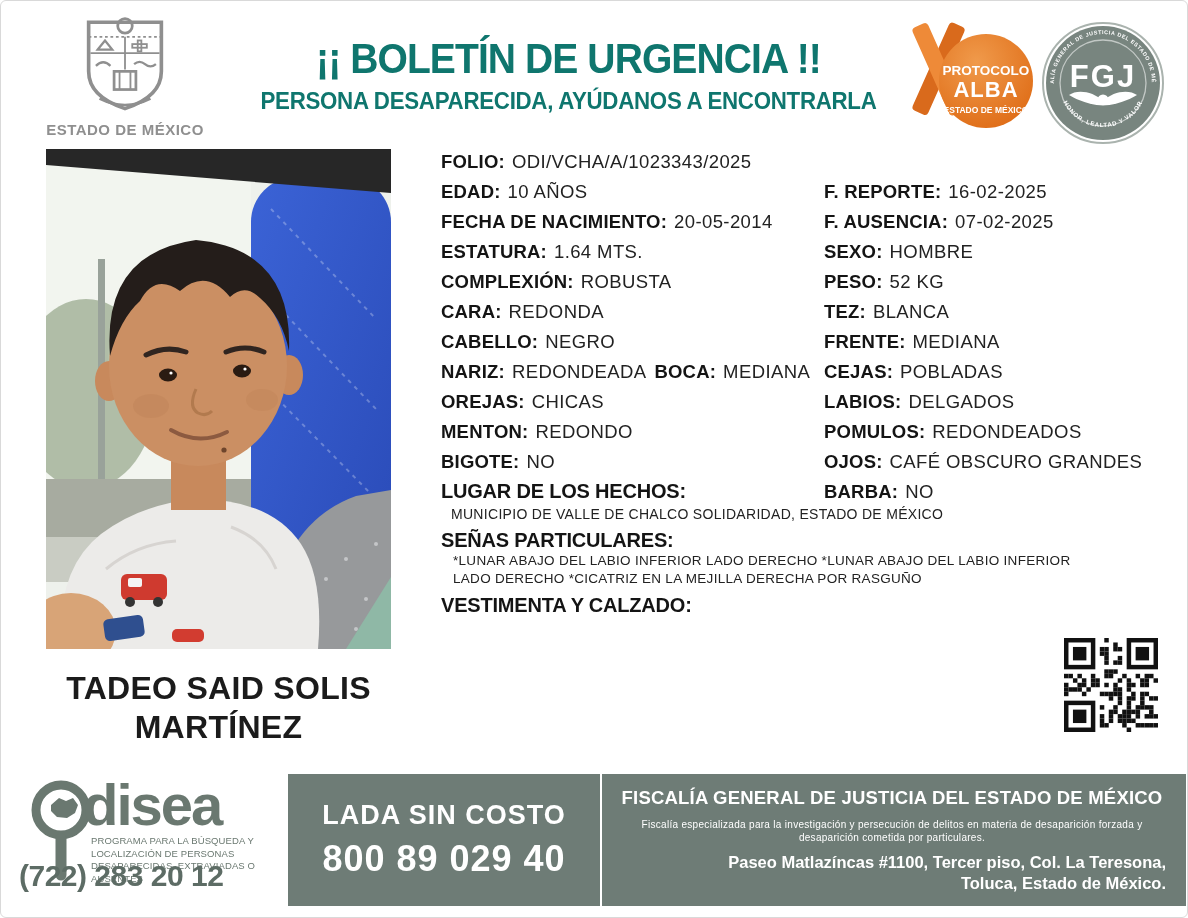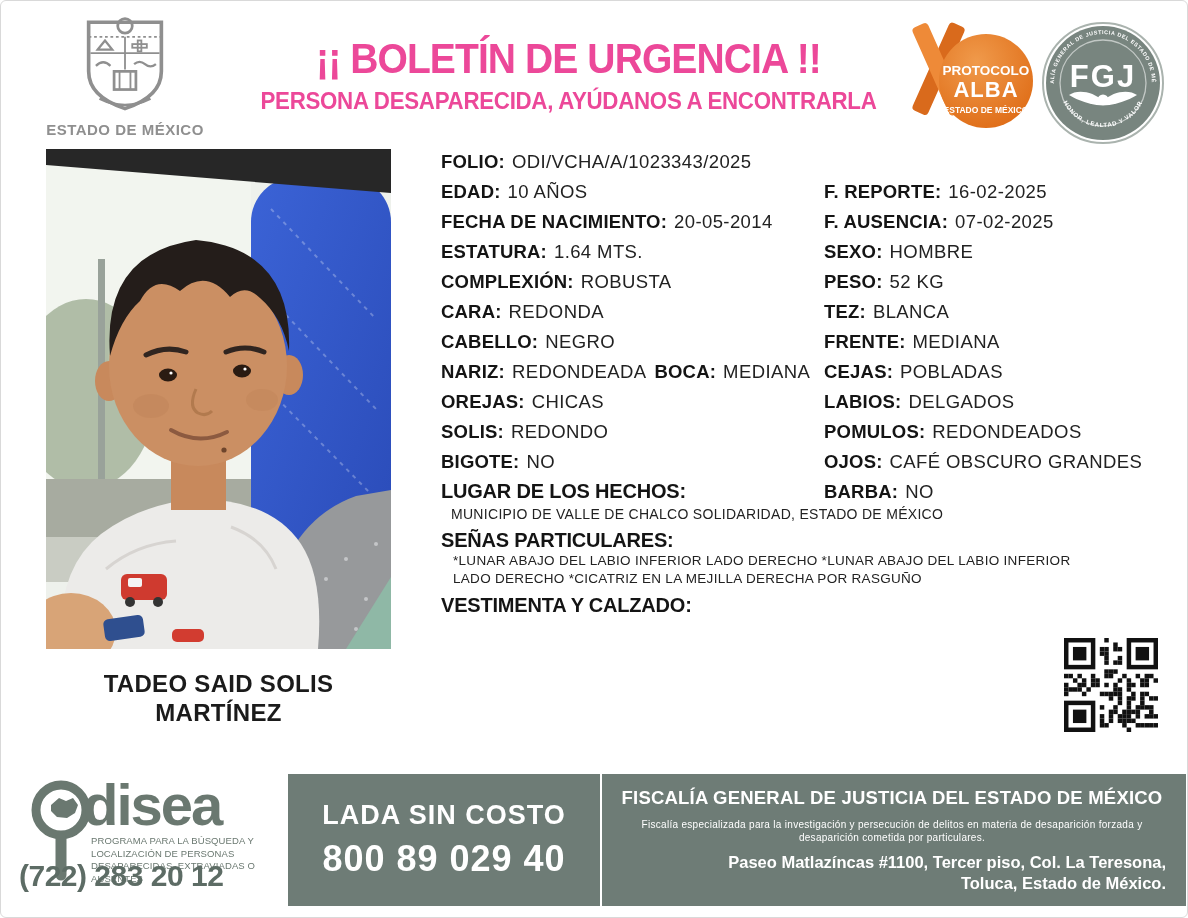--- a/index.html
+++ b/index.html
@@ -2,30 +2,30 @@
 <html><head>
 <meta charset="utf-8">
 <style>
   html,body{margin:0;padding:0;background:#fff;}
   #page{position:relative;width:1188px;height:918px;background:#fff;border:1px solid #d9d9d9;
         border-radius:6px;overflow:hidden;font-family:"Liberation Sans",sans-serif;box-sizing:border-box;}
 
   
   .estado-logo{position:absolute;left:38px;top:14px;width:172px;height:124px;text-align:center;}
   .estado-label{margin-top:2px;font-size:15px;font-weight:bold;color:#8f8f8f;letter-spacing:.5px;}
-  .head-titles{position:absolute;left:235px;top:34px;width:665px;text-align:center;color:#ec4899;}
+  .head-titles{position:absolute;left:235px;top:34px;width:665px;text-align:center;color:#0f766e;}
   .head-title{font-size:42px;font-weight:bold;letter-spacing:-1px;transform:scaleX(.93);transform-origin:center;white-space:nowrap;}
   .head-sub{margin-top:5px;font-size:23px;font-weight:bold;letter-spacing:-.3px;white-space:nowrap;transform:scaleX(.97);transform-origin:center;}
   .alba-logo{position:absolute;left:901px;top:14px;width:134px;height:132px;}
   .fgj-logo{position:absolute;left:1040px;top:20px;width:124px;height:124px;}
 
   
   .photo{position:absolute;left:45px;top:148px;width:345px;height:500px;overflow:hidden;background:#eef1ec;}
   .person-name{position:absolute;left:45px;top:668px;width:345px;text-align:center;
-               font-size:24px;font-weight:bold;color:#1b1b1b;line-height:1.22;letter-spacing:.3px;}
+               font-size:32px;font-weight:bold;color:#1b1b1b;line-height:1.22;letter-spacing:.3px;}
 
   
   .fields-left{position:absolute;left:440px;top:146px;}
   .fields-right{position:absolute;left:823px;top:176px;}
   .frow{height:30px;display:flex;align-items:center;white-space:nowrap;}
   .flabel{font-weight:bold;font-size:18.5px;color:#141414;letter-spacing:.2px;margin-right:7px;}
   .flabel.second{margin-left:8px;}
   .fvalue{font-size:18.5px;color:#222;letter-spacing:.4px;}
   .sechead{position:absolute;left:440px;font-weight:bold;font-size:20px;color:#141414;letter-spacing:-.2px;white-space:nowrap;}
   .smalltext{position:absolute;font-size:14px;color:#222;letter-spacing:.3px;line-height:1.3;}
@@ -219,21 +219,21 @@
         <span class="flabel">NARIZ:</span>
         <span class="fvalue">REDONDEADA</span>
         <span class="flabel second">BOCA:</span>
         <span class="fvalue">MEDIANA</span>
       </div>
       <div class="frow">
         <span class="flabel">OREJAS:</span>
         <span class="fvalue">CHICAS</span>
       </div>
       <div class="frow">
-        <span class="flabel">SOLIS:</span>
+        <span class="flabel">MENTON:</span>
         <span class="fvalue">REDONDO</span>
       </div>
       <div class="frow">
         <span class="flabel">BIGOTE:</span>
         <span class="fvalue">NO</span>
       </div>
     </div>
   <div class="fields-right">
       <div class="frow">
         <span class="flabel">F. REPORTE:</span>

